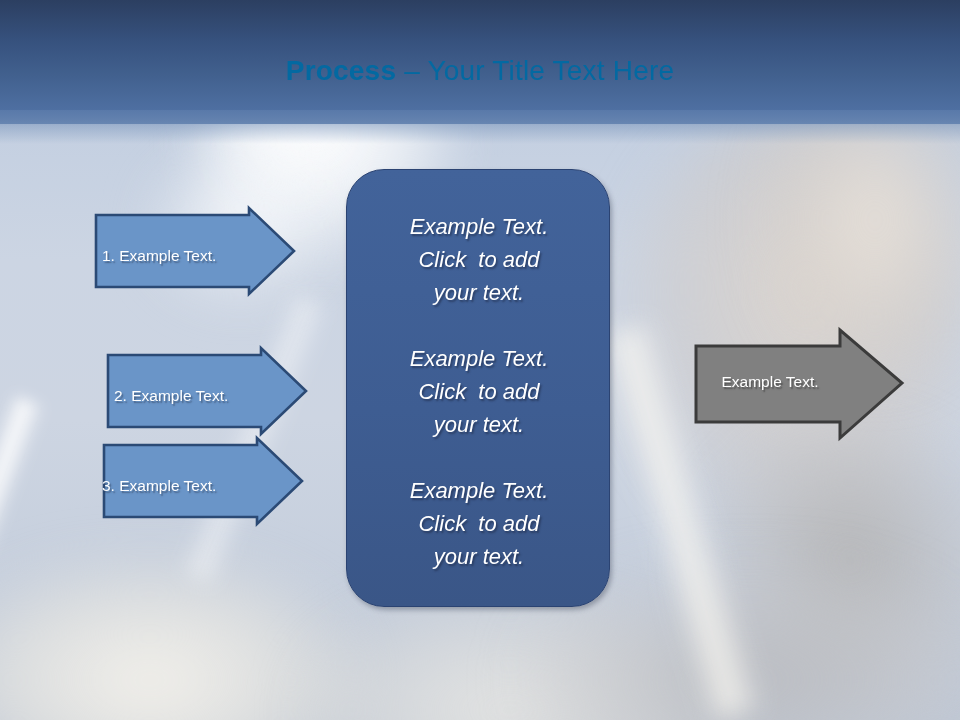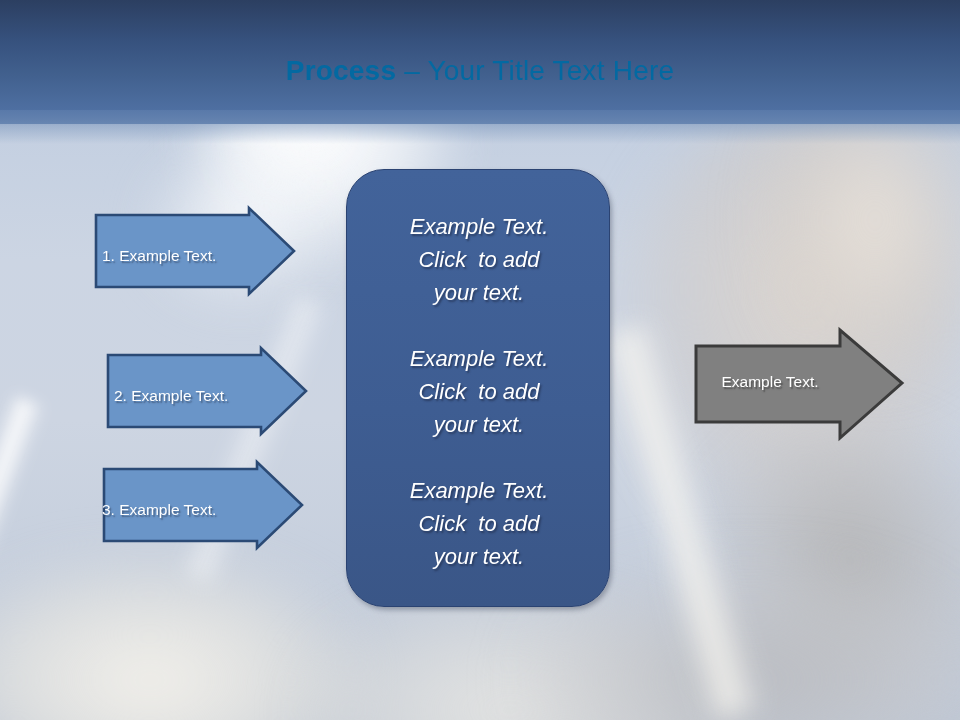--- a/index.html
+++ b/index.html
@@ -254,21 +254,21 @@
     <div class="arrow-label">1. Example Text.</div>
   </div>
 
   <div class="arrow-left" style="left:94px; top:346px;margin-left:12px;">
     <svg width="202" height="116" viewBox="0 0 202 116">
       <polygon points="2,9 155,9 155,2 200,45 155,88 155,81 2,81" fill="#6a95c8" stroke="#2b4a75" stroke-width="2.6" stroke-linejoin="miter"></polygon>
     </svg>
     <div class="arrow-label">2. Example Text.</div>
   </div>
 
-  <div class="arrow-left" style="left:94px; top:460px;padding-left:8px;">
+  <div class="arrow-left" style="left:94px; top:436px;padding-left:8px;">
     <svg width="202" height="116" viewBox="0 0 202 116">
       <polygon points="2,9 155,9 155,2 200,45 155,88 155,81 2,81" fill="#6a95c8" stroke="#2b4a75" stroke-width="2.6" stroke-linejoin="miter"></polygon>
     </svg>
     <div class="arrow-label">3. Example Text.</div>
   </div>
 
   <div class="center-panel">
     <div class="panel-blocks">
 
       <div class="panel-block">

